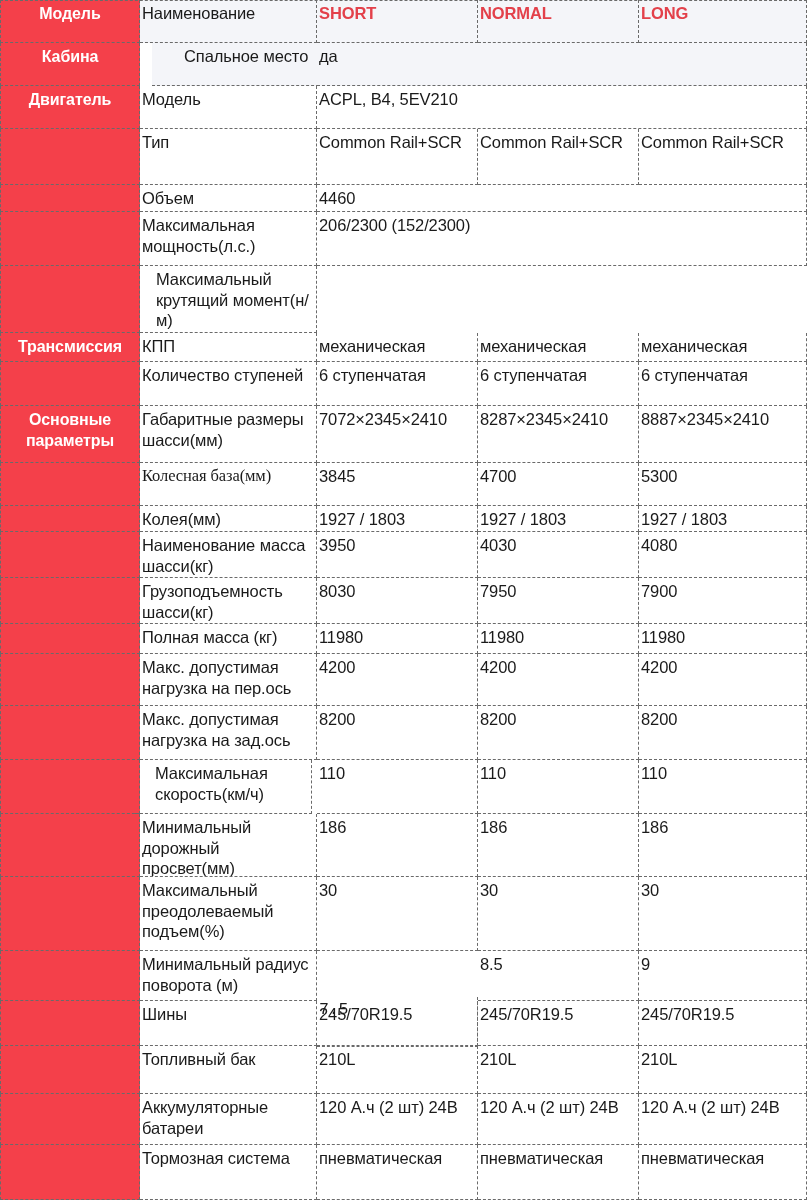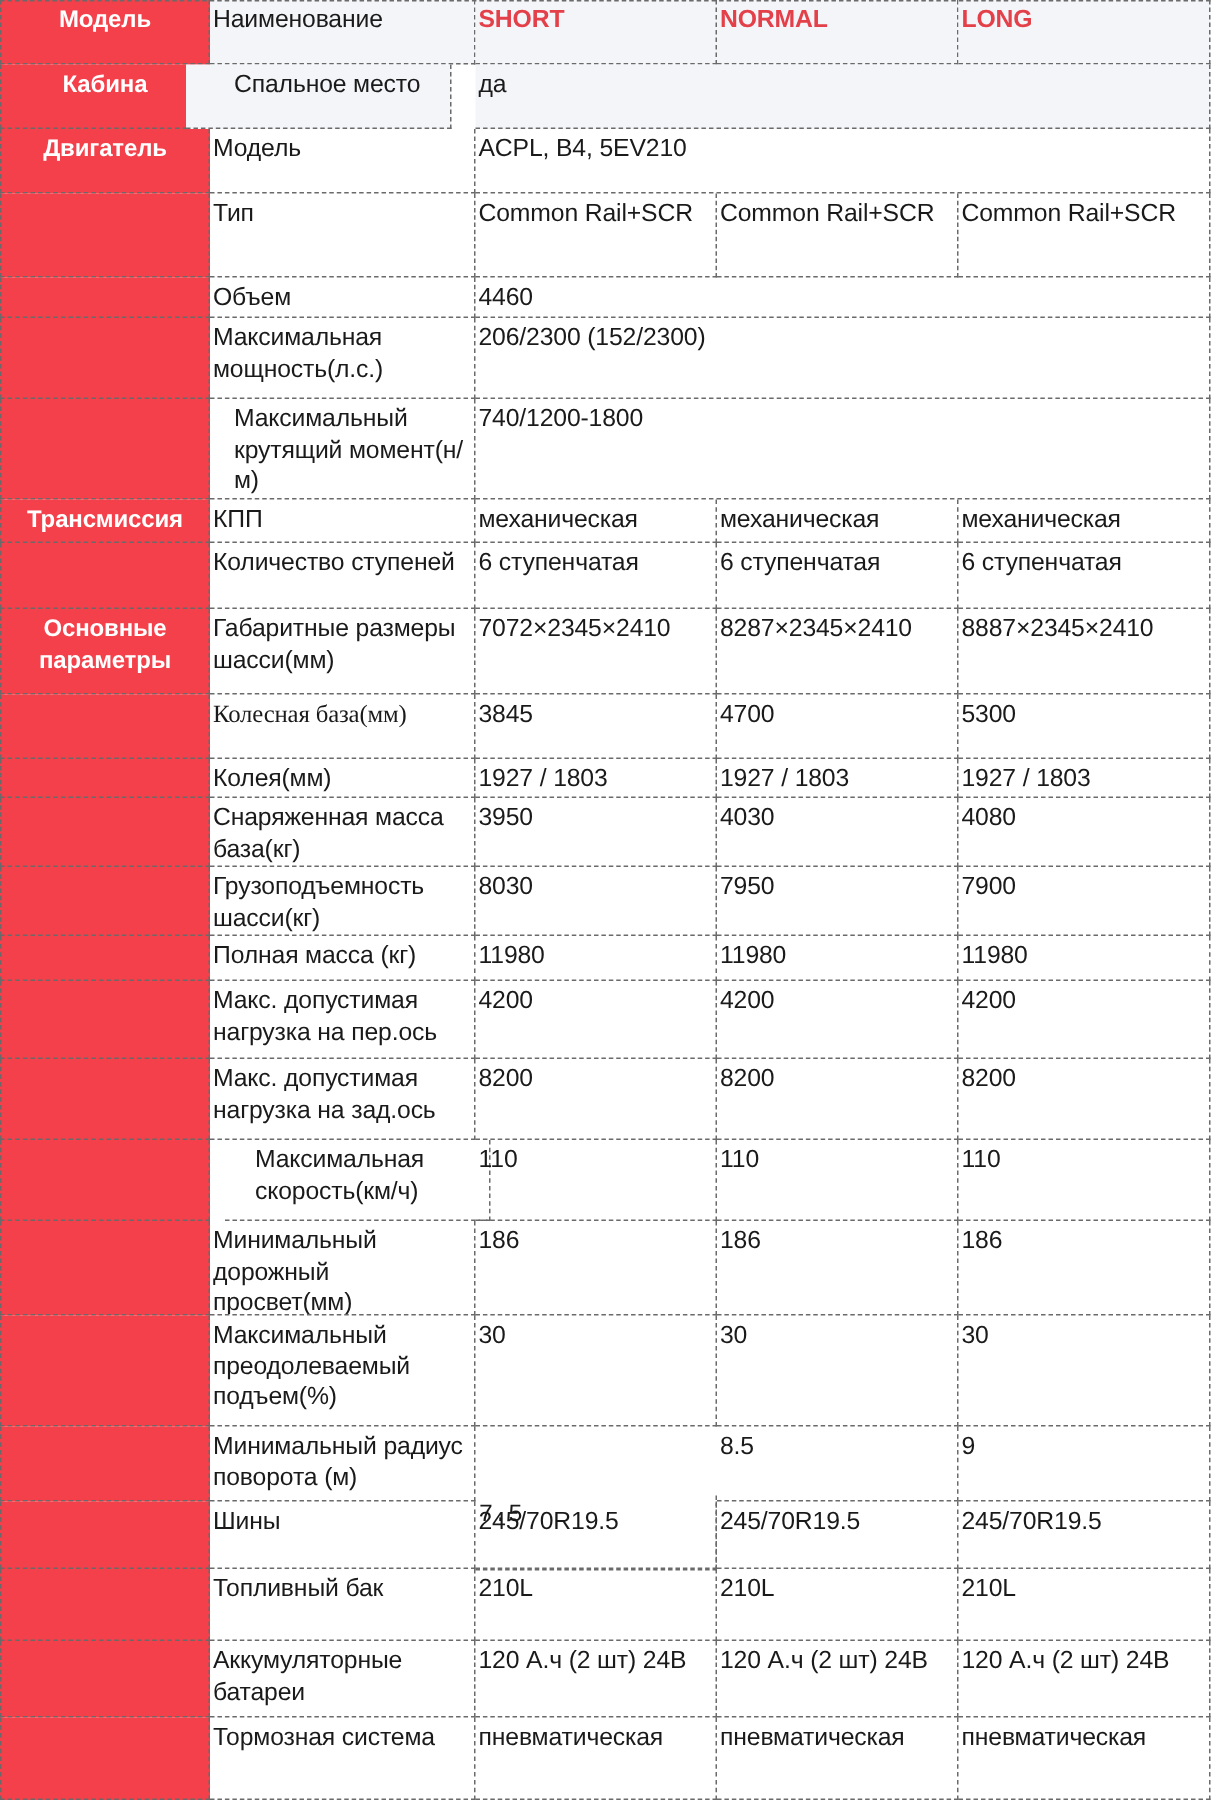--- a/index.html
+++ b/index.html
@@ -18,39 +18,38 @@
 </head>
 <body>
 
 <div class="grid" id="grid">
     <div class="cell cat leftedge" style="left: 0px; top: 0px; width: 140px; height: 43px;">Модель</div>
     <div class="cell shade" style="left: 140px; top: 0px; width: 177px; height: 43px;">Наименование</div>
     <div class="cell shade hdr" style="left: 317px; top: 0px; width: 161px; height: 43px;">SHORT</div>
     <div class="cell shade hdr" style="left: 478px; top: 0px; width: 161px; height: 43px;">NORMAL</div>
     <div class="cell cat leftedge" style="left: 0px; top: 43px; width: 140px; height: 43px;">Кабина</div>
     <div class="cell shade hdr" style="left: 639px; top: 0px; width: 168px; height: 43px;">LONG</div>
-    <div class="cell shade" style="left: 124px; top: 43px; width: 177px; height: 43px; padding-left: 32px;">Спальное место</div>
+    <div class="cell shade" style="left: 152px; top: 43px; width: 177px; height: 43px; padding-left: 32px;">Спальное место</div>
     <div class="cell shade" style="left: 317px; top: 43px; width: 490px; height: 43px;">да</div>
     <div class="cell cat leftedge" style="left: 0px; top: 86px; width: 140px; height: 43px;">Двигатель</div>
     <div class="cell " style="left: 140px; top: 86px; width: 177px; height: 43px;">Модель</div>
     <div class="cell " style="left: 317px; top: 86px; width: 490px; height: 43px;">ACPL, B4, 5EV210</div>
     <div class="cell cat leftedge" style="left: 0px; top: 129px; width: 140px; height: 56px;"></div>
     <div class="cell " style="left: 140px; top: 129px; width: 177px; height: 56px;">Тип</div>
     <div class="cell " style="left: 317px; top: 129px; width: 161px; height: 56px;">Common Rail+SCR</div>
     <div class="cell " style="left: 478px; top: 129px; width: 161px; height: 56px;">Common Rail+SCR</div>
     <div class="cell " style="left: 639px; top: 129px; width: 168px; height: 56px;">Common Rail+SCR</div>
     <div class="cell cat leftedge" style="left: 0px; top: 185px; width: 140px; height: 27px;"></div>
     <div class="cell " style="left: 140px; top: 185px; width: 177px; height: 27px;">Объем</div>
     <div class="cell " style="left: 317px; top: 185px; width: 490px; height: 27px;">4460</div>
     <div class="cell cat leftedge" style="left: 0px; top: 212px; width: 140px; height: 54px;"></div>
     <div class="cell " style="left: 140px; top: 212px; width: 177px; height: 54px;">Максимальная мощность(л.с.)</div>
     <div class="cell " style="left: 317px; top: 212px; width: 490px; height: 54px;">206/2300 (152/2300)</div>
     <div class="cell cat leftedge" style="left: 0px; top: 266px; width: 140px; height: 67px;"></div>
     <div class="cell " style="left: 140px; top: 266px; width: 177px; height: 67px; padding-left: 16px;">Максимальный крутящий момент(н/м)</div>
-    <div class="cell " style="left: 317px; top: 266px; width: 490px; height: 67px;">740/1200-1800</div>
     <div class="cell cat leftedge" style="left: 0px; top: 333px; width: 140px; height: 29px;">Трансмиссия</div>
     <div class="cell " style="left: 140px; top: 333px; width: 177px; height: 29px;">КПП</div>
     <div class="cell " style="left: 317px; top: 333px; width: 161px; height: 29px;">механическая</div>
     <div class="cell " style="left: 478px; top: 333px; width: 161px; height: 29px;">механическая</div>
     <div class="cell " style="left: 639px; top: 333px; width: 168px; height: 29px;">механическая</div>
     <div class="cell cat leftedge" style="left: 0px; top: 362px; width: 140px; height: 44px;"></div>
     <div class="cell " style="left: 140px; top: 362px; width: 177px; height: 44px;">Количество ступеней</div>
     <div class="cell " style="left: 317px; top: 362px; width: 161px; height: 44px;">6 ступенчатая</div>
     <div class="cell " style="left: 478px; top: 362px; width: 161px; height: 44px;">6 ступенчатая</div>
     <div class="cell " style="left: 639px; top: 362px; width: 168px; height: 44px;">6 ступенчатая</div>
@@ -63,21 +62,21 @@
     <div class="cell " style="left: 140px; top: 463px; width: 177px; height: 43px; font-family: Liberation Serif, serif;">Колесная база(мм)</div>
     <div class="cell " style="left: 317px; top: 463px; width: 161px; height: 43px;">3845</div>
     <div class="cell " style="left: 478px; top: 463px; width: 161px; height: 43px;">4700</div>
     <div class="cell " style="left: 639px; top: 463px; width: 168px; height: 43px;">5300</div>
     <div class="cell cat leftedge" style="left: 0px; top: 506px; width: 140px; height: 26px;"></div>
     <div class="cell " style="left: 140px; top: 506px; width: 177px; height: 26px;">Колея(мм)</div>
     <div class="cell " style="left: 317px; top: 506px; width: 161px; height: 26px;">1927 / 1803</div>
     <div class="cell " style="left: 478px; top: 506px; width: 161px; height: 26px;">1927 / 1803</div>
     <div class="cell " style="left: 639px; top: 506px; width: 168px; height: 26px;">1927 / 1803</div>
     <div class="cell cat leftedge" style="left: 0px; top: 532px; width: 140px; height: 46px;"></div>
-    <div class="cell " style="left: 140px; top: 532px; width: 177px; height: 46px;">Снаряженная масса база(кг)</div>
+    <div class="cell " style="left: 140px; top: 532px; width: 177px; height: 46px;">Наименование масса шасси(кг)</div>
     <div class="cell " style="left: 317px; top: 532px; width: 161px; height: 46px;">3950</div>
     <div class="cell " style="left: 478px; top: 532px; width: 161px; height: 46px;">4030</div>
     <div class="cell " style="left: 639px; top: 532px; width: 168px; height: 46px;">4080</div>
     <div class="cell cat leftedge" style="left: 0px; top: 578px; width: 140px; height: 46px;"></div>
     <div class="cell " style="left: 140px; top: 578px; width: 177px; height: 46px;">Грузоподъемность шасси(кг)</div>
     <div class="cell " style="left: 317px; top: 578px; width: 161px; height: 46px;">8030</div>
     <div class="cell " style="left: 478px; top: 578px; width: 161px; height: 46px;">7950</div>
     <div class="cell " style="left: 639px; top: 578px; width: 168px; height: 46px;">7900</div>
     <div class="cell cat leftedge" style="left: 0px; top: 624px; width: 140px; height: 30px;"></div>
     <div class="cell " style="left: 140px; top: 624px; width: 177px; height: 30px;">Полная масса (кг)</div>
@@ -88,21 +87,21 @@
     <div class="cell " style="left: 140px; top: 654px; width: 177px; height: 52px;">Макс. допустимая нагрузка на пер.ось</div>
     <div class="cell " style="left: 317px; top: 654px; width: 161px; height: 52px;">4200</div>
     <div class="cell " style="left: 478px; top: 654px; width: 161px; height: 52px;">4200</div>
     <div class="cell " style="left: 639px; top: 654px; width: 168px; height: 52px;">4200</div>
     <div class="cell cat leftedge" style="left: 0px; top: 706px; width: 140px; height: 54px;"></div>
     <div class="cell " style="left: 140px; top: 706px; width: 177px; height: 54px;">Макс. допустимая нагрузка на зад.ось</div>
     <div class="cell " style="left: 317px; top: 706px; width: 161px; height: 54px;">8200</div>
     <div class="cell " style="left: 478px; top: 706px; width: 161px; height: 54px;">8200</div>
     <div class="cell " style="left: 639px; top: 706px; width: 168px; height: 54px;">8200</div>
     <div class="cell cat leftedge" style="left: 0px; top: 760px; width: 140px; height: 54px;"></div>
-    <div class="cell " style="left: 150px; top: 760px; width: 177px; height: 54px; padding-left: 20px;">Максимальная скорость(км/ч)</div>
+    <div class="cell " style="left: 135px; top: 760px; width: 177px; height: 54px; padding-left: 20px;">Максимальная скорость(км/ч)</div>
     <div class="cell " style="left: 317px; top: 760px; width: 161px; height: 54px;">110</div>
     <div class="cell " style="left: 478px; top: 760px; width: 161px; height: 54px;">110</div>
     <div class="cell " style="left: 639px; top: 760px; width: 168px; height: 54px;">110</div>
     <div class="cell cat leftedge" style="left: 0px; top: 814px; width: 140px; height: 63px;"></div>
     <div class="cell " style="left: 140px; top: 814px; width: 177px; height: 63px;">Минимальный дорожный просвет(мм)</div>
     <div class="cell " style="left: 317px; top: 814px; width: 161px; height: 63px;">186</div>
     <div class="cell " style="left: 478px; top: 814px; width: 161px; height: 63px;">186</div>
     <div class="cell " style="left: 639px; top: 814px; width: 168px; height: 63px;">186</div>
     <div class="cell cat leftedge" style="left: 0px; top: 877px; width: 140px; height: 74px;"></div>
     <div class="cell " style="left: 140px; top: 877px; width: 177px; height: 74px;">Максимальный преодолеваемый подъем(%)</div>

